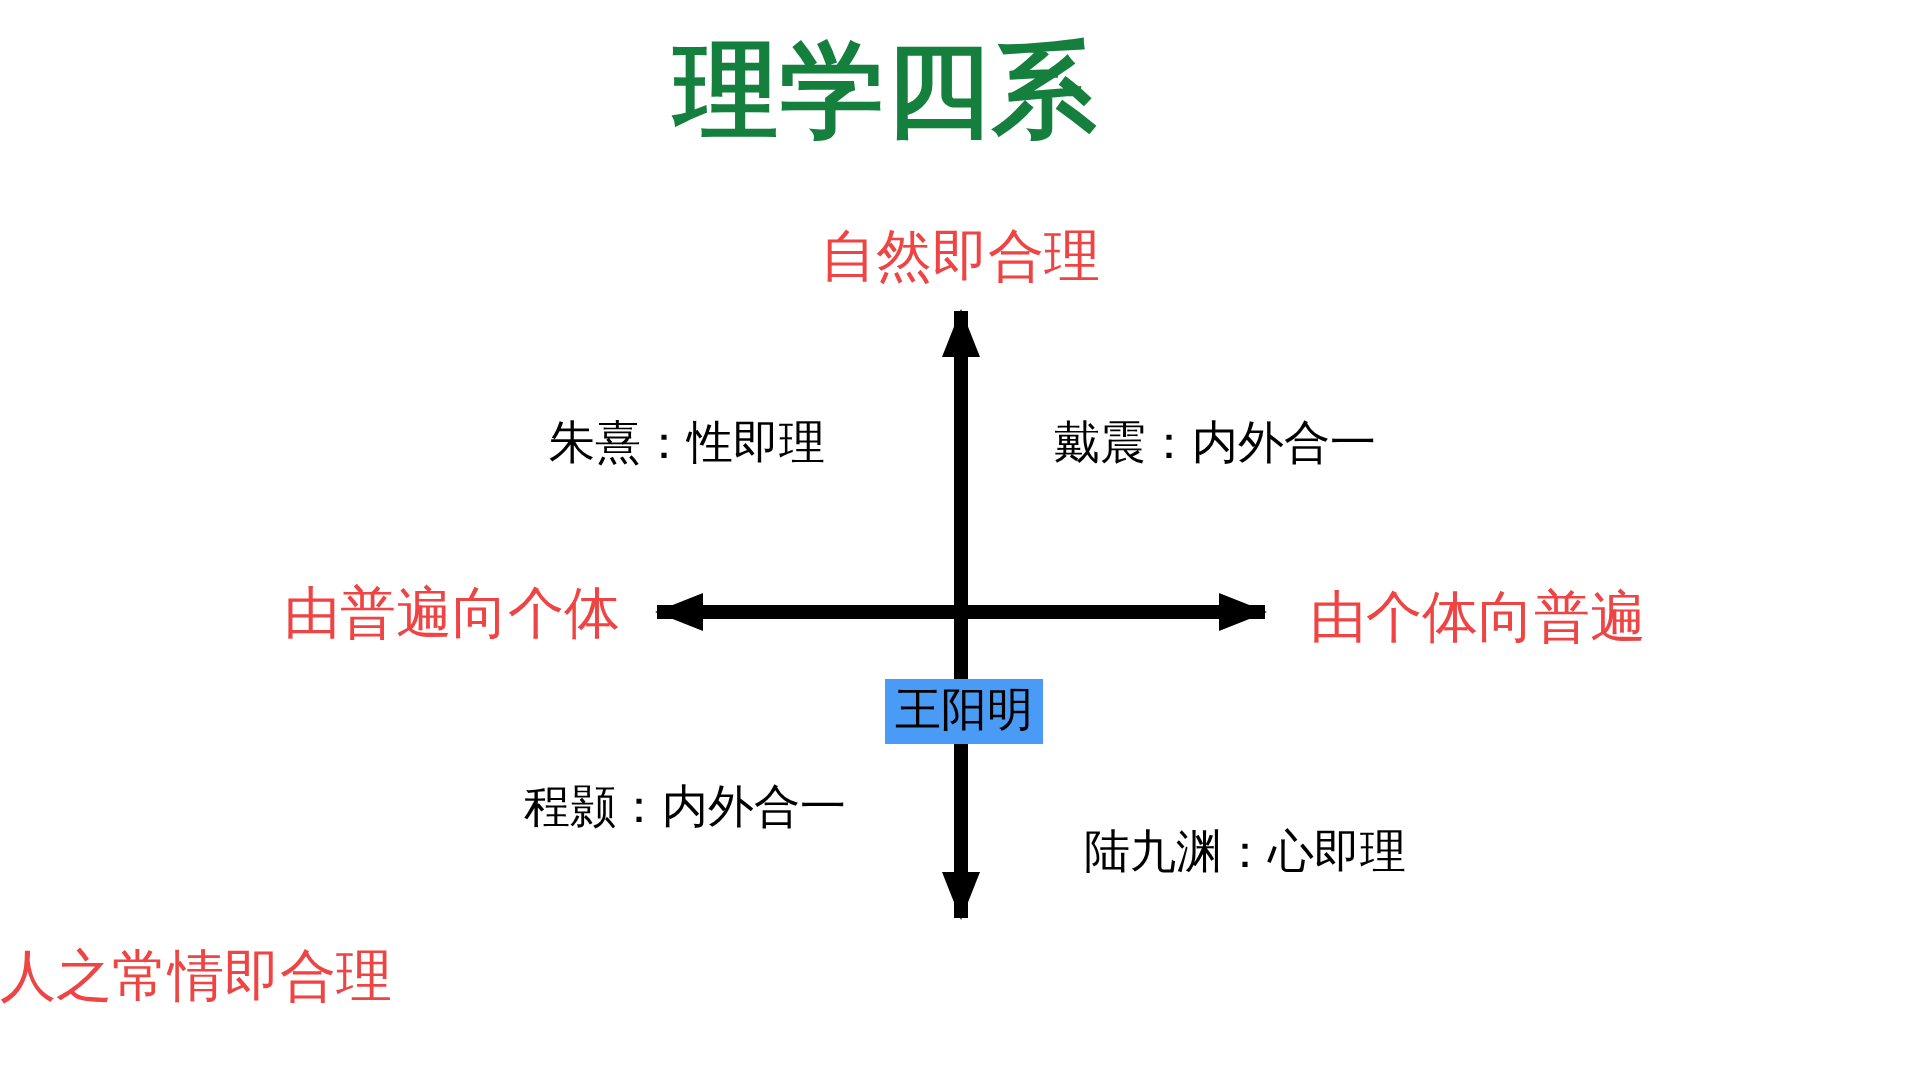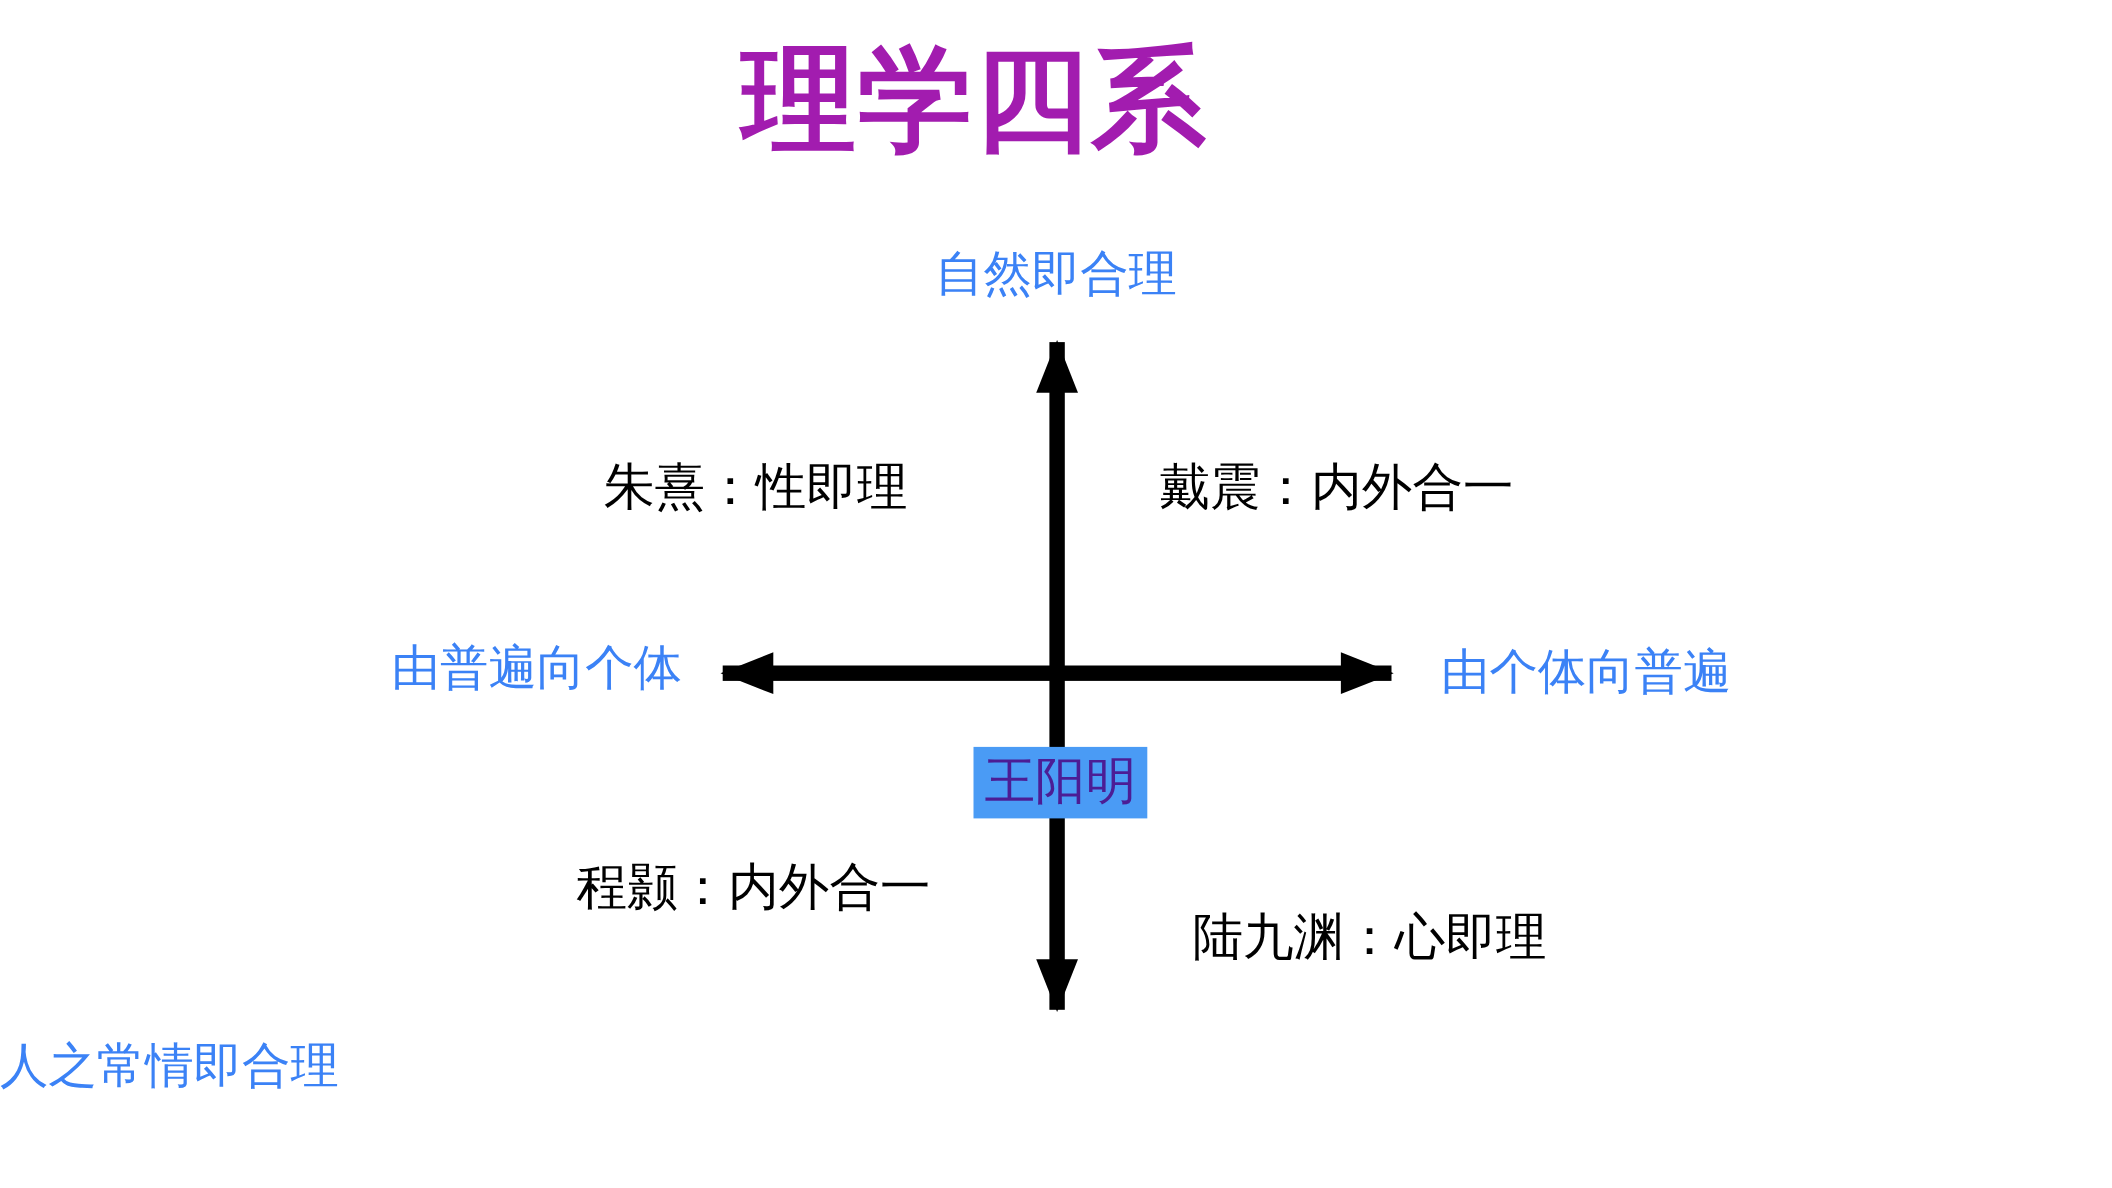--- a/index.html
+++ b/index.html
@@ -29,40 +29,40 @@
   .title {
     position: absolute;
     left: 0;
     top: 36px;
     width: 1772px;
     text-align: center;
     font-size: 104px;
     line-height: 1.05;
     font-weight: 700;
     letter-spacing: 2px;
-    color: #a21caf;
+    color: #15803d;
     white-space: nowrap;
   }
 
   
   .axes {
     position: absolute;
     left: 0;
     top: 0;
     width: 1920px;
     height: 1080px;
   }
 
   
   .axis-label {
     position: absolute;
-    font-size: 44px;
+    font-size: 56px;
     line-height: 1;
     font-weight: 400;
-    color: #3b82f6;
+    color: #ef4444;
     white-space: nowrap;
   }
   .axis-label-top {
     left: 0;
     top: 228px;
     width: 1920px;
     text-align: center;
   }
   .axis-label-bottom {
     left: 0;
@@ -139,15 +139,15 @@
   <div class="axis-label axis-label-right">由个体向普遍</div>
 
   <div class="quadrant-label q-top-left">朱熹：性即理</div>
 
   <div class="quadrant-label q-top-right">戴震：内外合一</div>
 
   <div class="quadrant-label q-bot-left">程颢：内外合一</div>
 
   <div class="quadrant-label q-bot-right">陆九渊：心即理</div>
 
-  <div class="highlight-label" style="background-color: rgb(74, 155, 245); color: #4c1d95; text-align: right;">王阳明</div>
+  <div class="highlight-label" style="background-color: rgb(74, 155, 245); color: #000000; text-align: right;">王阳明</div>
 
 </div>
 
 </body></html>

